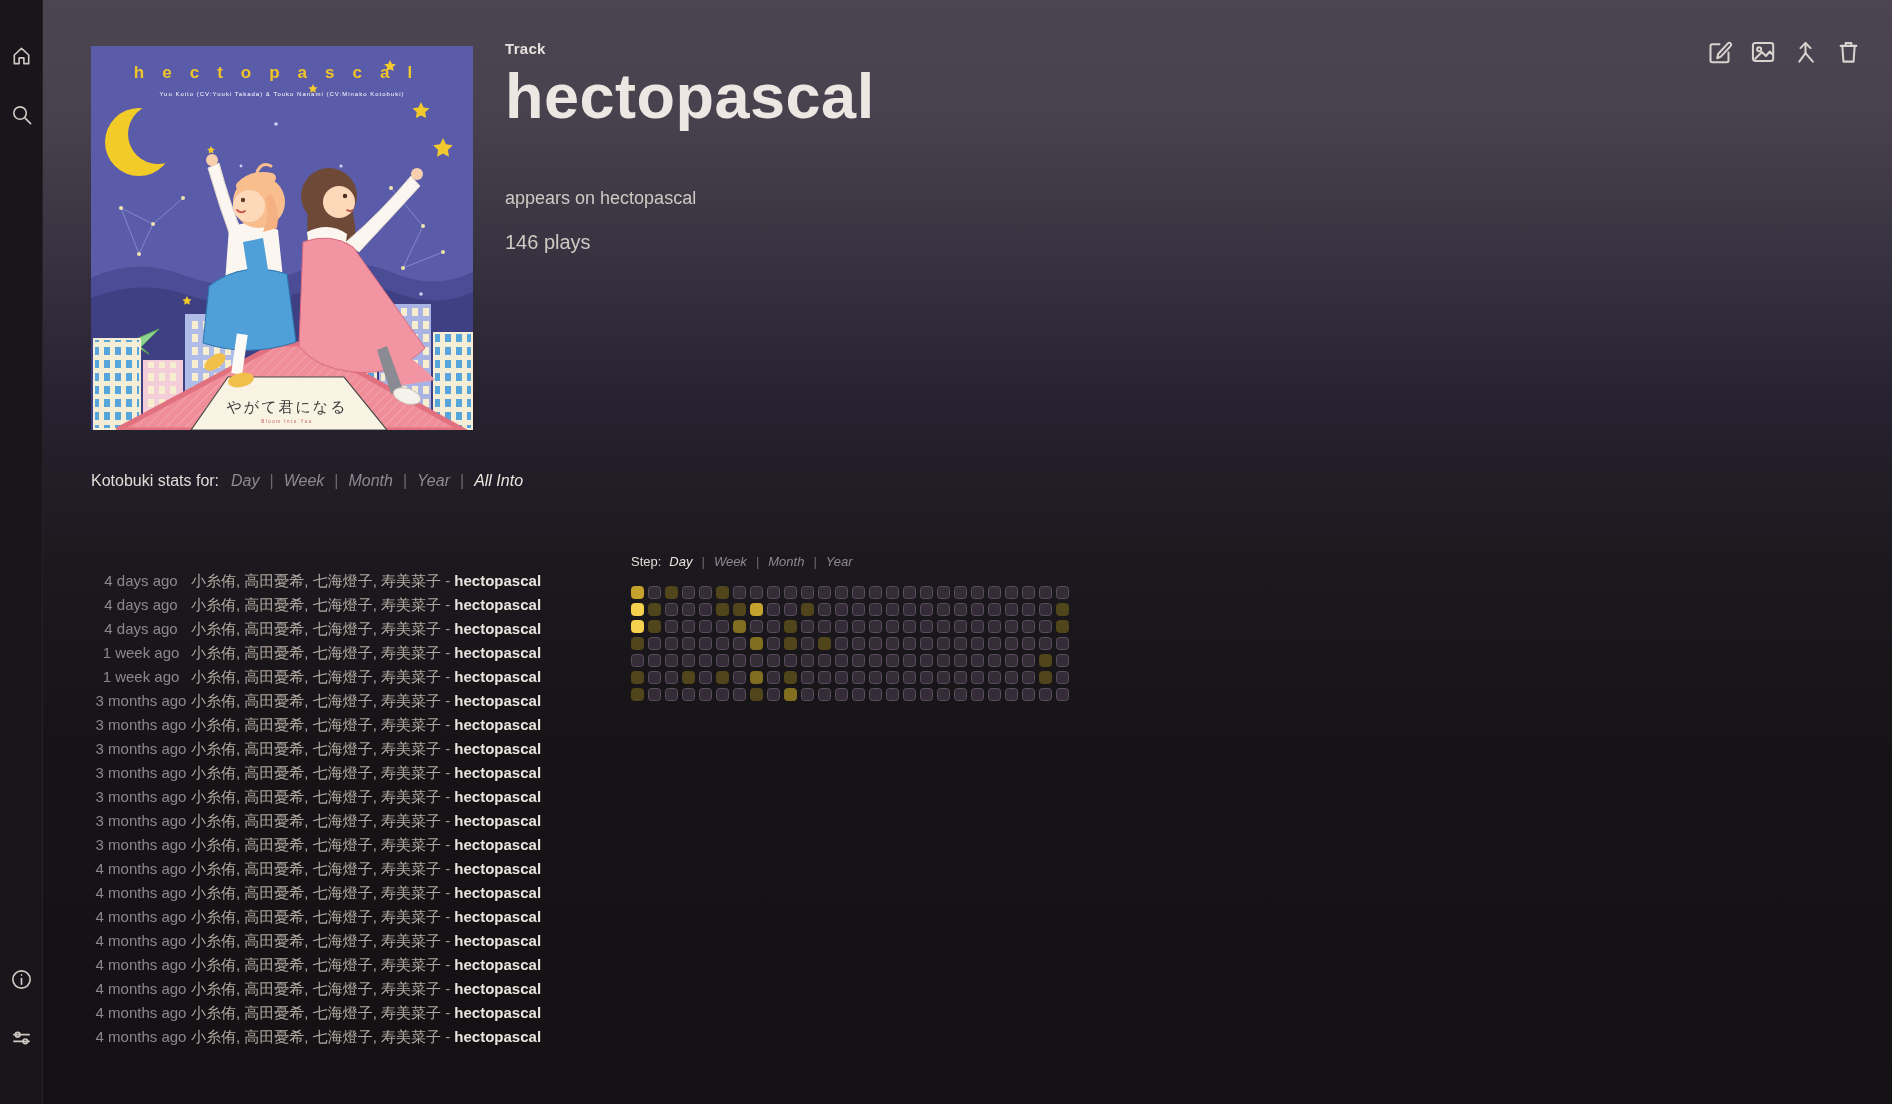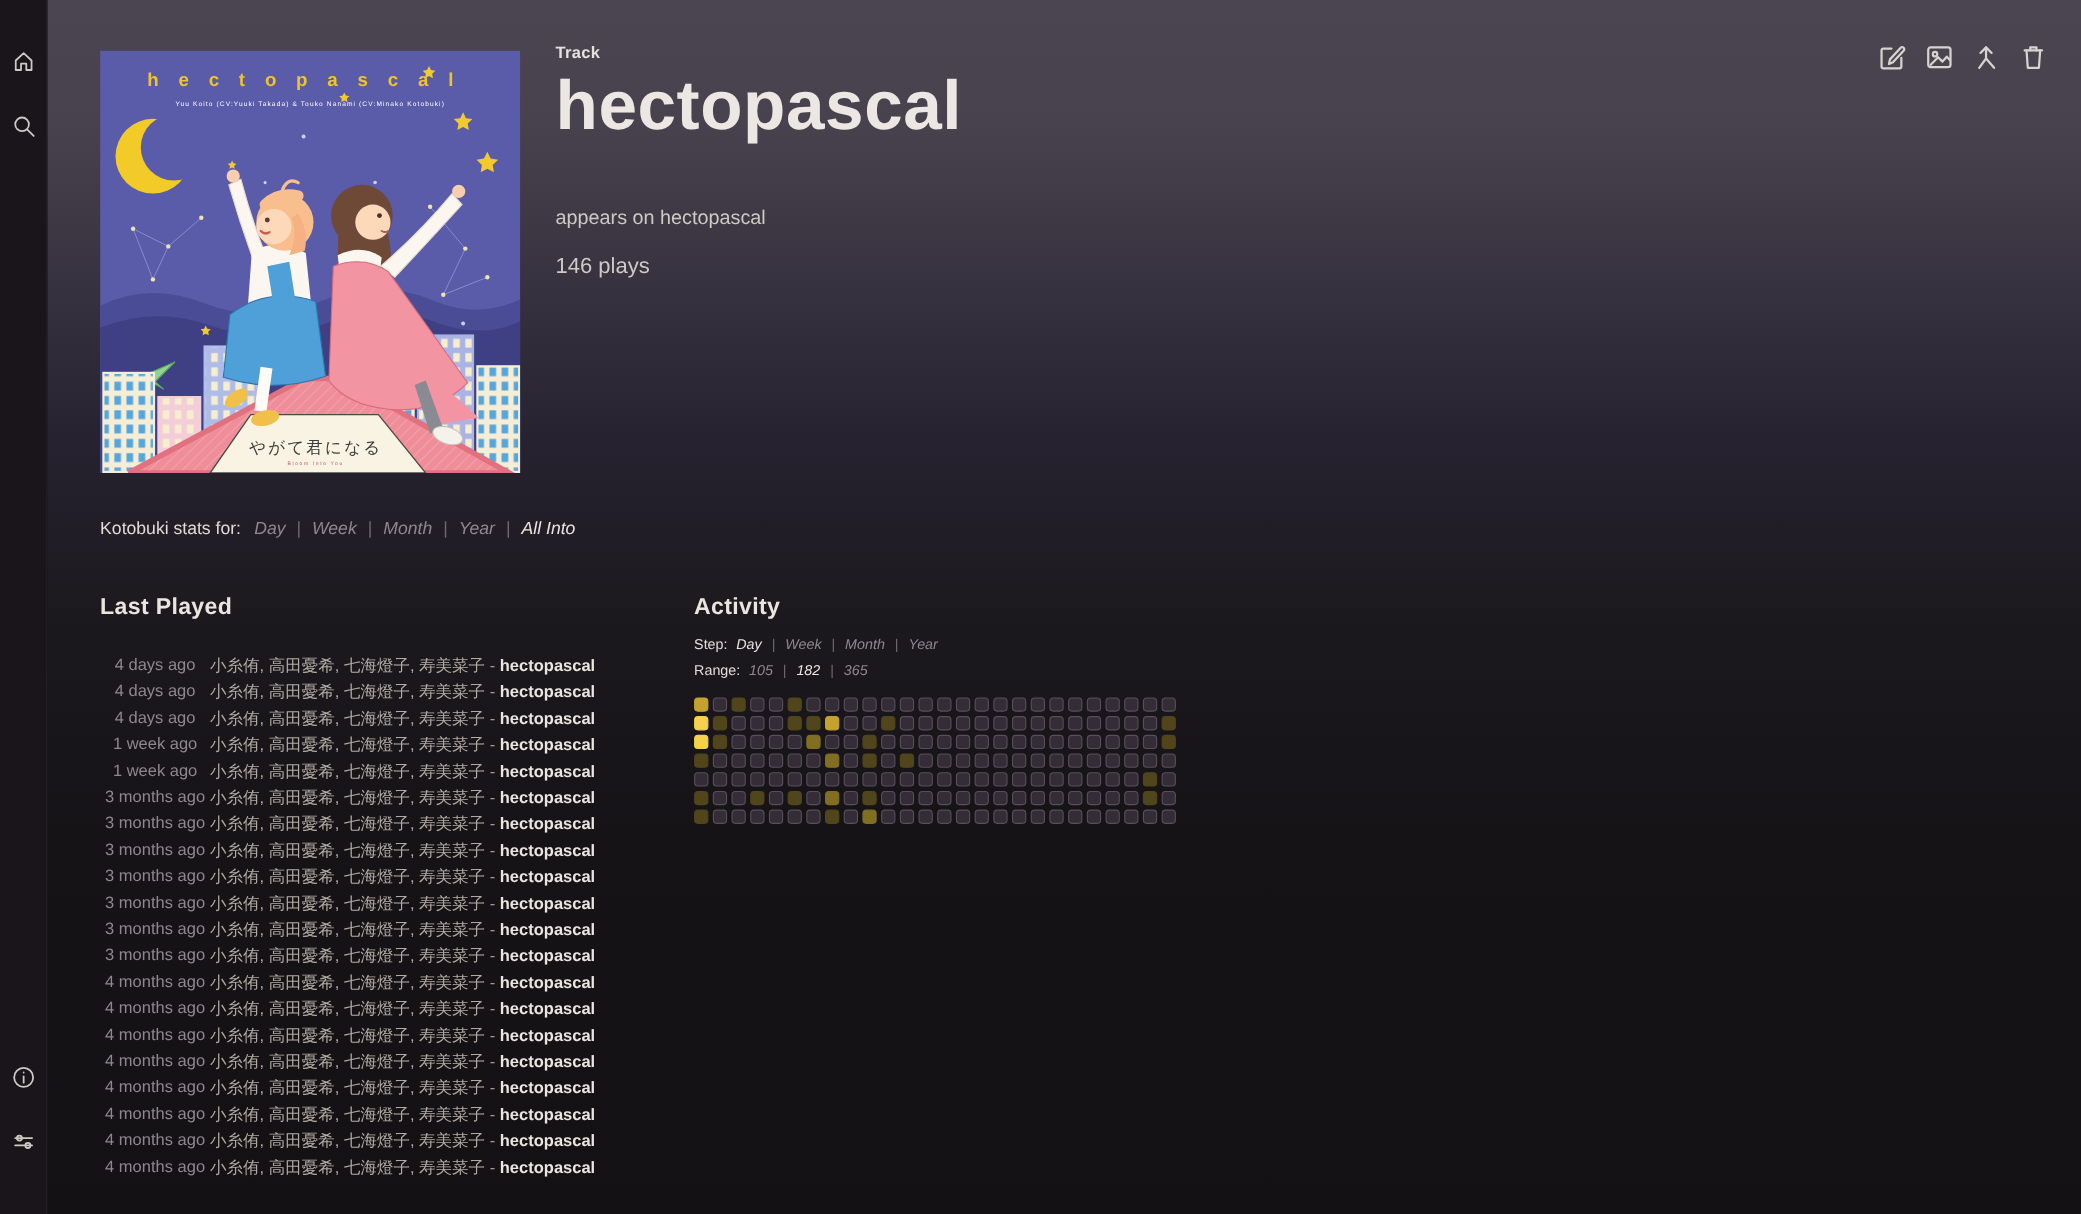--- a/index.html
+++ b/index.html
@@ -268,21 +268,20 @@
           <path d="M6.5,7 L7.5,21 H16.5 L17.5,7"></path>
         </svg>
     </div>
   </div>
 
   <div class="stats-row">
     <span>Kotobuki stats for:</span><span><span class="opt">Day</span><span class="sep">|</span><span class="opt">Week</span><span class="sep">|</span><span class="opt">Month</span><span class="sep">|</span><span class="opt">Year</span><span class="sep">|</span><span class="opt selected">All Into</span></span>
   </div>
 
   <div class="last-played">
-    <h2 class="section-title">Last Played</h2>
     <div class="lp-list">
         <div class="lp-row">
           <span class="lp-time">4 days ago</span>
           <span><span class="lp-artists">小糸侑, 高田憂希, 七海燈子, 寿美菜子</span><span class="lp-sep"> - </span><span class="lp-track">hectopascal</span></span>
         </div>
         <div class="lp-row">
           <span class="lp-time">4 days ago</span>
           <span><span class="lp-artists">小糸侑, 高田憂希, 七海燈子, 寿美菜子</span><span class="lp-sep"> - </span><span class="lp-track">hectopascal</span></span>
         </div>
         <div class="lp-row">
@@ -354,27 +353,23 @@
           <span><span class="lp-artists">小糸侑, 高田憂希, 七海燈子, 寿美菜子</span><span class="lp-sep"> - </span><span class="lp-track">hectopascal</span></span>
         </div>
         <div class="lp-row">
           <span class="lp-time">4 months ago</span>
           <span><span class="lp-artists">小糸侑, 高田憂希, 七海燈子, 寿美菜子</span><span class="lp-sep"> - </span><span class="lp-track">hectopascal</span></span>
         </div>
       </div>
   </div>
 
   <div class="activity">
-    <h2 class="section-title">Activity</h2>
     <div class="act-line">
       <span>Step:</span><span><span class="opt selected">Day</span><span class="sep">|</span><span class="opt">Week</span><span class="sep">|</span><span class="opt">Month</span><span class="sep">|</span><span class="opt">Year</span></span>
     </div>
-    <div class="act-line range-line">
-      <span>Range:</span><span><span class="opt">105</span><span class="sep">|</span><span class="opt selected">182</span><span class="sep">|</span><span class="opt">365</span></span>
-    </div>
     <div class="hm-grid">
         <div class="hm-cell" style="background: rgb(197, 162, 45); border-color: rgb(197, 162, 45);"></div>
         <div class="hm-cell"></div>
         <div class="hm-cell" style="background: rgb(81, 69, 27); border-color: rgb(81, 69, 27);"></div>
         <div class="hm-cell"></div>
         <div class="hm-cell"></div>
         <div class="hm-cell" style="background: rgb(81, 69, 27); border-color: rgb(81, 69, 27);"></div>
         <div class="hm-cell"></div>
         <div class="hm-cell"></div>
         <div class="hm-cell"></div>

